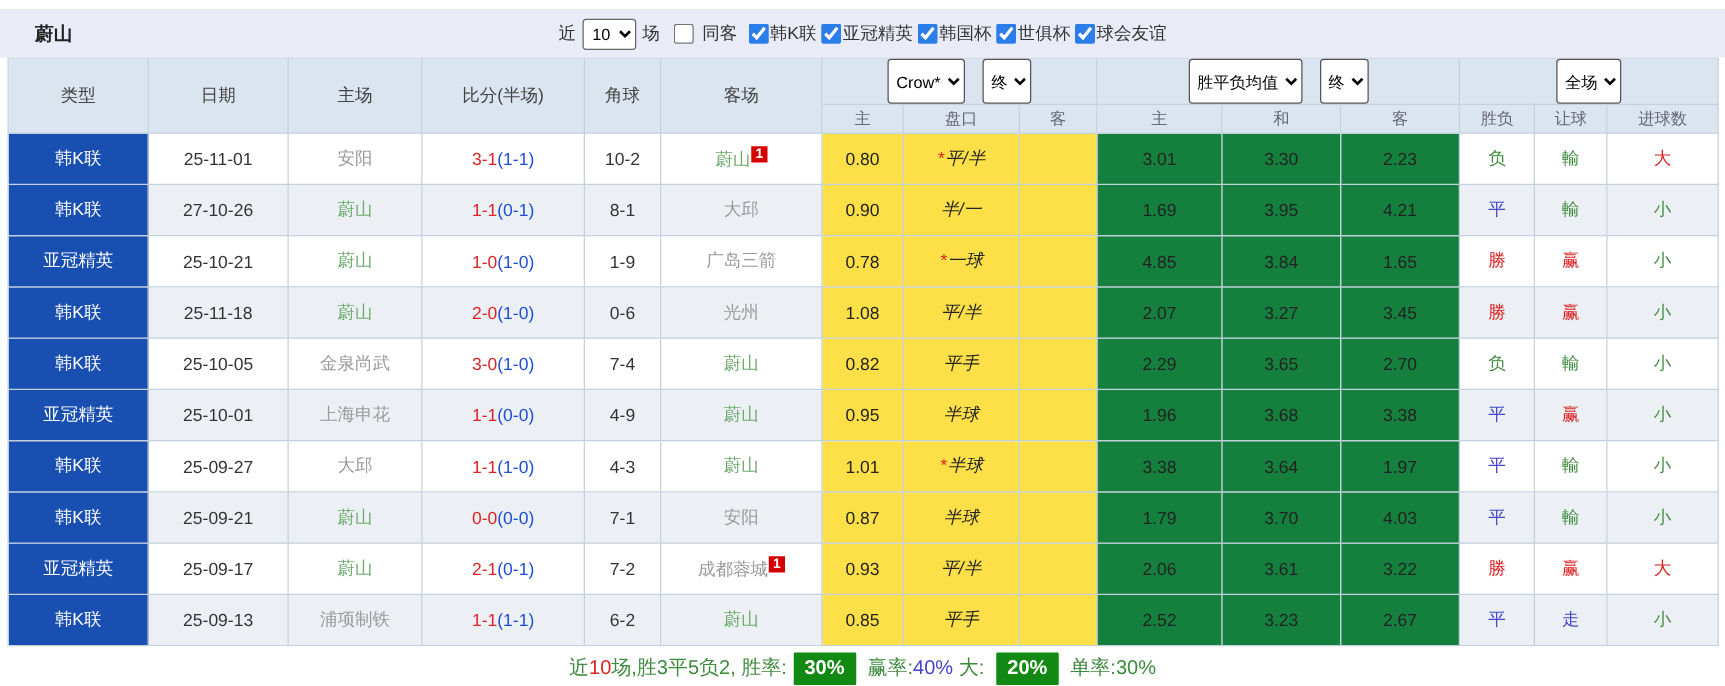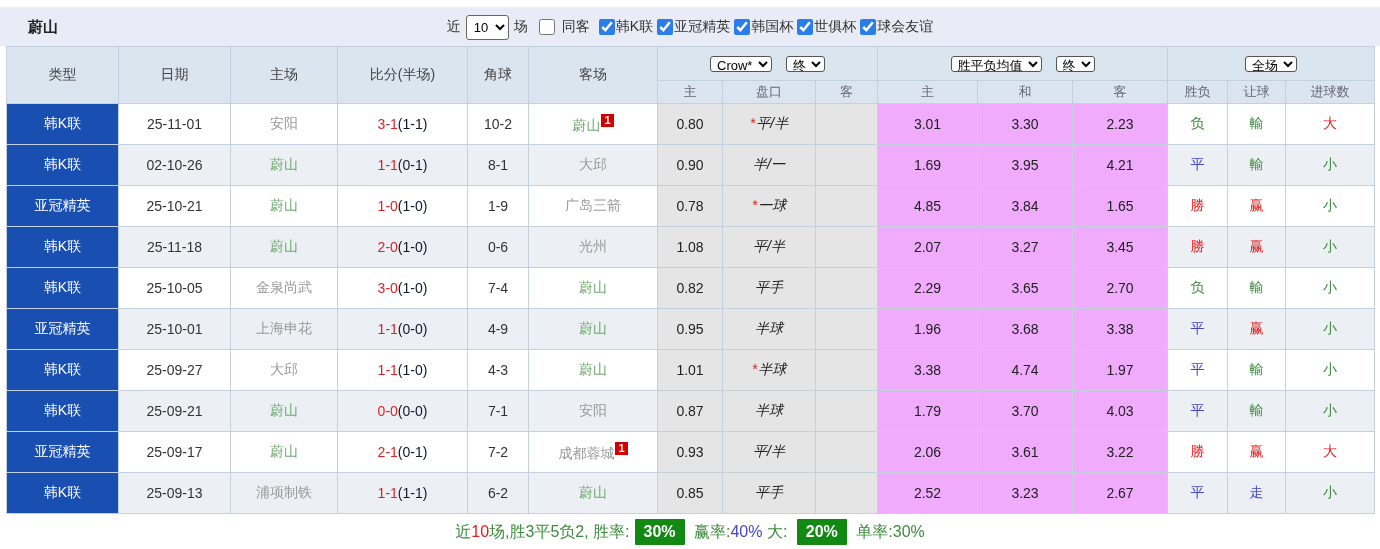--- a/index.html
+++ b/index.html
@@ -29,36 +29,36 @@
     margin-left:6px; width:1368px; border-collapse:collapse; table-layout:fixed;
     font-size:14px; text-align:center;
   }
   .match-table th, .match-table td { border:1px solid #c3d1de; padding:0; }
   .hdr1 th, .hdr2 th { background:#dbe5ef; font-weight:normal; }
   .hdr1 th { height:34px; color:#444; font-size:14px; }
   .hdr2 th { height:23px; color:#667; font-size:13px; }
   .sel-cell { vertical-align:middle; }
   .sel-wrap { display:flex; justify-content:center; align-items:center; gap:14px; }
   .sel-wrap select {
-    font-size:13px; height:16px; border:1px solid #555; border-radius:3px;
+    font-size:13px; height:36px; border:1px solid #555; border-radius:3px;
     background:#fff; font-family:inherit; padding:0 2px;
   }
   tbody tr { height:41px; background:#fff; }
   tbody tr:nth-child(even) { background:#ecf0f5; }
   td.type-cell { background:var(--accent-blue); color:#fff; font-size:14px; }
-  td.odds-cell { background:#e5e5e5; color:#222;margin-top:18px; }
-  td.euro-cell { background:#f0abfc; color:#222; }
+  td.odds-cell { background:#fde047; color:#222;margin-top:18px; }
+  td.euro-cell { background:#15803d; color:#222; }
   .team-name { color:#999; cursor:pointer; }
   .team-name.self { color:var(--team-green); }
   .red-badge {
     display:inline-block; background:#d40000; color:#fff; font-size:11px;
     line-height:13px; padding:0 3px; vertical-align:super; margin-left:1px; font-weight:bold;
   }
   .ft-score { color:var(--red); }
-  .half-score { color:#0f172a; }
+  .half-score { color:#1d4ed8; }
   .star { color:var(--red); margin-right:1px; }
   .handicap-text { color:#777;font-style:italic; }
   .c-red { color:var(--red); }
   .c-green { color:var(--green); }
   .c-blue { color:var(--blue); }
   .footer-bar {
     margin-left:6px; width:1368px; height:36px; line-height:36px;
     text-align:center; font-size:16px; background:#fff; white-space:nowrap;
   }
   .footer-bar .f-green { color:var(--green); }
@@ -178,21 +178,21 @@
     <td class="odds-cell"></td>
     <td class="euro-cell">3.01</td>
     <td class="euro-cell">3.30</td>
     <td class="euro-cell">2.23</td>
     <td class="c-green">负</td>
     <td class="c-green">輸</td>
     <td class="c-red">大</td>
   </tr>
       <tr>
     <td class="type-cell">韩K联</td>
-    <td>02-10-26</td>
+    <td>27-10-26</td>
     <td><span class="team-name self">蔚山</span></td>
     <td><span class="ft-score">1-1</span><span class="half-score">(0-1)</span></td>
     <td>8-1</td>
     <td><span class="team-name">大邱</span></td>
     <td class="odds-cell">0.90</td>
     <td class="odds-cell handicap-text">半/一</td>
     <td class="odds-cell"></td>
     <td class="euro-cell">1.69</td>
     <td class="euro-cell">3.95</td>
     <td class="euro-cell">4.21</td>
@@ -272,21 +272,21 @@
     <td class="type-cell">韩K联</td>
     <td>25-09-27</td>
     <td><span class="team-name">大邱</span></td>
     <td><span class="ft-score">1-1</span><span class="half-score">(1-0)</span></td>
     <td>4-3</td>
     <td><span class="team-name self">蔚山</span></td>
     <td class="odds-cell">1.01</td>
     <td class="odds-cell handicap-text"><span class="star">*</span>半球</td>
     <td class="odds-cell"></td>
     <td class="euro-cell">3.38</td>
-    <td class="euro-cell">4.74</td>
+    <td class="euro-cell">3.64</td>
     <td class="euro-cell">1.97</td>
     <td class="c-blue">平</td>
     <td class="c-green">輸</td>
     <td class="c-green">小</td>
   </tr>
       <tr>
     <td class="type-cell">韩K联</td>
     <td>25-09-21</td>
     <td><span class="team-name self">蔚山</span></td>
     <td><span class="ft-score">0-0</span><span class="half-score">(0-0)</span></td>

